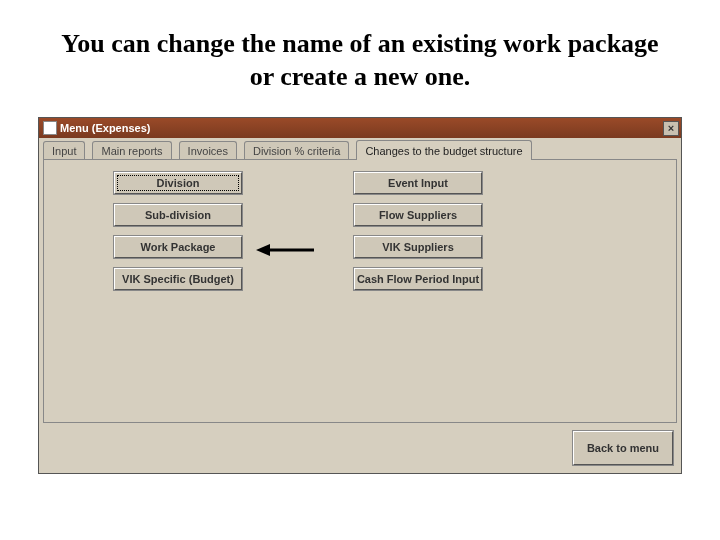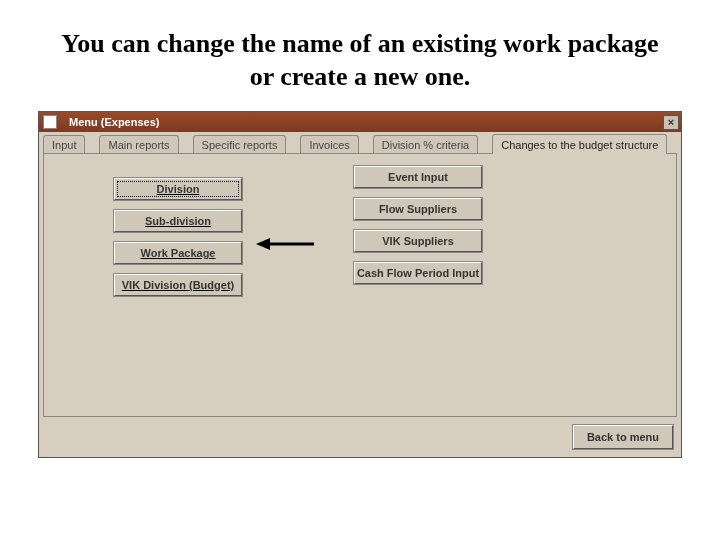--- a/index.html
+++ b/index.html
@@ -11,21 +11,21 @@
     background: #fff;
     font-family: Tahoma, Arial, sans-serif;
     font-size: 11px;
   }
   .slide-title {
     font-family: "Times New Roman", serif;
     font-size: 26px;
     font-weight: bold;
     text-align: center;
     color: #000;
-    padding: 28px 60px 18px 60px;
+    padding: 28px 60px 24px 60px;
     line-height: 1.25;
   }
   .window {
     margin: 0 38px 0 38px;
     border: 1px solid #555;
     background: #d6cfbf;
   }
   .titlebar {
     background: linear-gradient(to bottom, #9a4a28, #7a3a20);
     color: #fff;
@@ -33,21 +33,21 @@
     display: flex;
     align-items: center;
     justify-content: space-between;
     padding: 0 2px 0 4px;
     font-size: 11px;
     font-weight: bold;
   }
   .titlebar-left {
     display: flex;
     align-items: center;
-    gap: 12px;
+    gap: 3px;
   }
   .titlebar-icon {
     display: inline-block;
     width: 14px;
     height: 14px;
     background: #fff;
     border: 1px solid #888;
     font-size: 0;
   }
   .close-btn {
@@ -61,21 +61,21 @@
     font-size: 11px;
     font-weight: bold;
     color: #333;
     cursor: pointer;
   }
   .tabstrip {
     display: flex;
     align-items: flex-end;
     height: 22px;
     padding: 2px 4px 0 4px;
-    gap: 14px;
+    gap: 7px;
   }
   .tab {
     height: 19px;
     padding: 0 8px;
     background: #cfc8b8;
     border: 1px solid #888;
     border-bottom: none;
     border-radius: 3px 3px 0 0;
     display: flex;
     align-items: center;
@@ -117,38 +117,38 @@
   .btn.focused {
     outline: 1px dotted #000;
     outline-offset: -4px;
   }
   .col {
     position: absolute;
     display: flex;
     flex-direction: column;
     gap: 10px;
   }
-  .col.left { top: 24px; left: 70px; text-decoration: underline; }
+  .col.left { top: 12px; left: 70px; }
   .col.right { top: 12px; left: 290px; padding-left: 20px; }
   .arrow {
     position: absolute;
     top: 82px;
     left: 212px;
     width: 60px;
     height: 16px;
   }
   .arrow svg { display: block; }
   .back-btn-wrap {
     display: flex;
     justify-content: flex-end;
     padding: 4px 8px 8px 0;
   }
   .back-btn {
     width: 100px;
-    height: 24px;
+    height: 34px;
     background: #cfc8b8;
     border-top: 1px solid #fff;
     border-left: 1px solid #fff;
     border-right: 1px solid #555;
     border-bottom: 1px solid #555;
     box-shadow: 0 0 0 1px #888;
     display: flex;
     align-items: center;
     justify-content: center;
     font-size: 11px;
@@ -170,33 +170,32 @@
       <span>Menu (Expenses)</span>
     </div>
     <div class="close-btn">
       <span>×</span>
     </div>
   </div>
 
   <div class="tabstrip">
     <div class="tab">Input</div>
     <div class="tab">Main reports</div>
-    <div class="tab">Specific reports</div>
     <div class="tab">Invoices</div>
     <div class="tab">Division % criteria</div>
     <div class="tab active">Changes to the budget structure</div>
   </div>
 
   <div class="tabpanel">
 
     <div class="col left">
       <div class="btn focused">Division</div>
       <div class="btn">Sub-division</div>
       <div class="btn">Work Package</div>
-      <div class="btn">VIK Division (Budget)</div>
+      <div class="btn">VIK Specific (Budget)</div>
     </div>
 
     <div class="arrow">
       <svg width="60" height="16" viewBox="0 0 60 16">
         <line x1="10" y1="8" x2="58" y2="8" stroke="#000" stroke-width="3"></line>
         <polygon points="0,8 14,2 14,14" fill="#000"></polygon>
       </svg>
     </div>
 
     <div class="col right">

